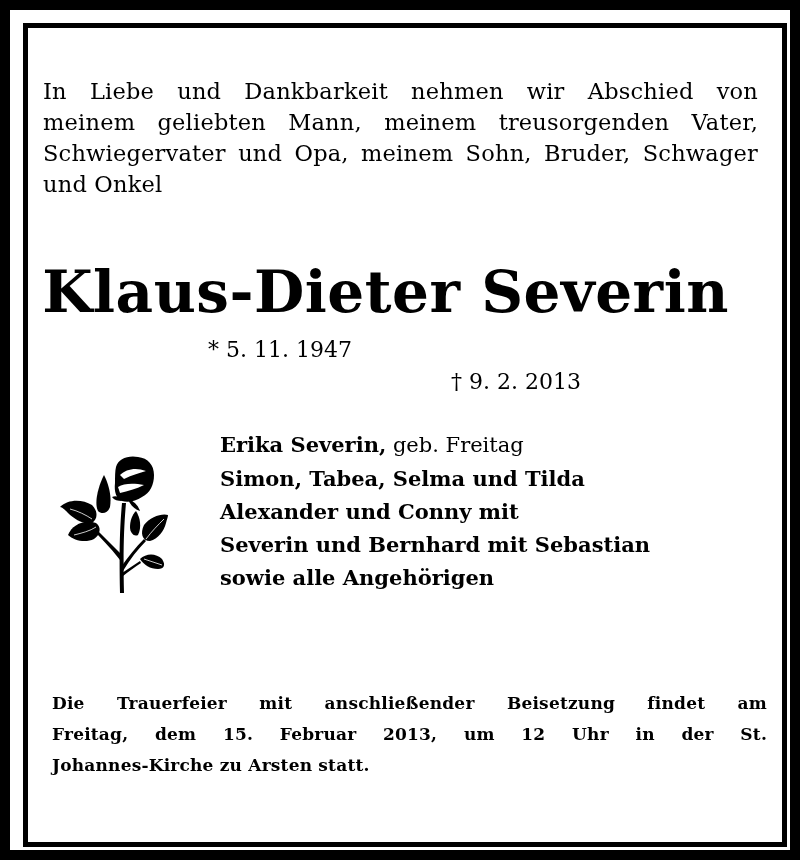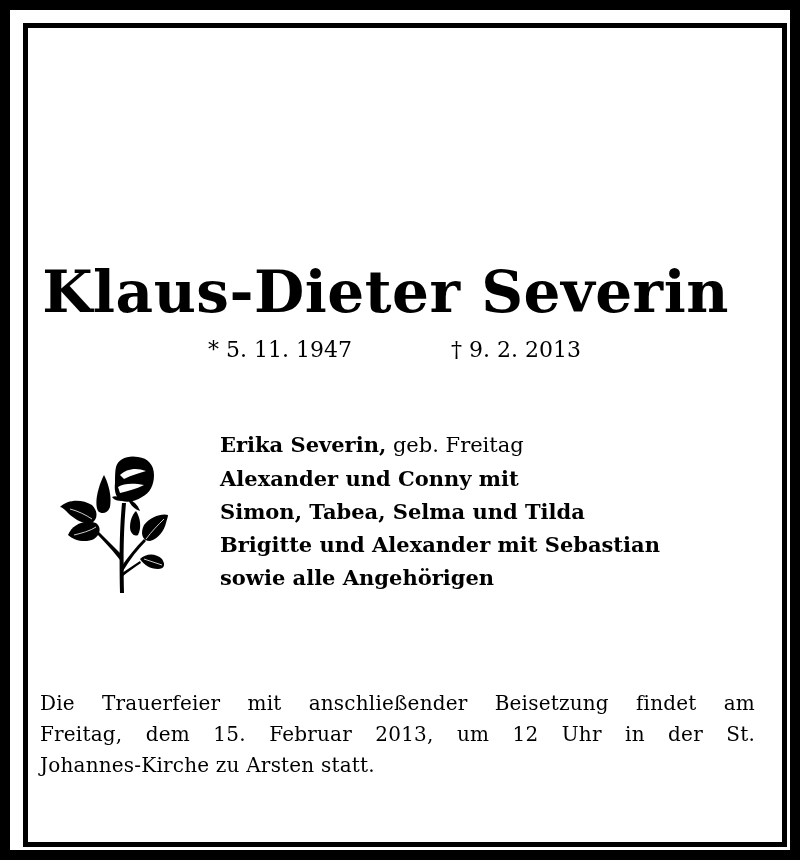--- a/index.html
+++ b/index.html
@@ -67,21 +67,21 @@
     }
     .dates {
       position: absolute;
       top: 335px;
       font-size: 22px;
       line-height: 30px;
       white-space: nowrap;
       text-align: right;
     }
     .birth-date { left: 208px; }
-    .death-date { left: 451px; }
+    .death-date { left: 451px; margin-top: 32px; }
     .rose {
       position: absolute;
       left: 58px;
       top: 455px;
       width: 110px;
       height: 140px;
     }
     .family {
       position: absolute;
       left: 204px;
@@ -89,46 +89,53 @@
       font-size: 21px;
       line-height: 33px;
       font-weight: bold;
       white-space: nowrap;
       margin-left: 16px;
     }
     .family .line { display: block; }
     .family .regular { font-weight: normal; }
     .service {
       position: absolute;
-      left: 40px;
+      left: 52px;
       top: 688px;
       width: 715px;
-      font-size: 20px;
+      font-size: 17px;
       line-height: 31px;
       letter-spacing: 0.2px;
+      font-weight: bold;
     }
     .service .line {
       display: block;
       text-align: justify;
       text-align-last: justify;
       white-space: nowrap;
     }
     .service .line.last {
       text-align-last: left;
     }
   </style>
 </head>
 <body>
 
 <div class="outer-frame">
   <div class="inner-frame"></div>
 </div>
 
 <div class="notice">
 
+  <div class="intro">
+    <span class="line">In Liebe und Dankbarkeit nehmen wir Abschied von</span>
+    <span class="line">meinem geliebten Mann, meinem treusorgenden Vater,</span>
+    <span class="line">Schwiegervater und Opa, meinem Sohn, Bruder, Schwager</span>
+    <span class="line last">und Onkel</span>
+  </div>
 
   <h1 class="name-heading">Klaus-Dieter Severin</h1>
 
   <span class="dates birth-date">* 5. 11. 1947</span>
   <span class="dates death-date">† 9. 2. 2013</span>
 
   <svg class="rose" viewBox="0 0 110 140" xmlns="http://www.w3.org/2000/svg">
 
     <path d="M64 48 C62 70 61 95 62 138 L66 138 C65 95 66 70 68 48 Z" fill="#000"></path>
 
@@ -157,23 +164,23 @@
 
     <path d="M110 60 C104 58 92 62 86 70 C82 78 84 86 92 86 C100 84 106 76 108 68 C109 64 110 62 110 60 Z" fill="#000"></path>
     <path d="M106 64 C100 70 94 76 88 84" stroke="#fff" stroke-width="0.8" fill="none"></path>
 
     <path d="M82 104 C88 98 98 98 104 104 C108 110 106 114 100 114 C92 114 86 110 82 104 Z" fill="#000"></path>
     <path d="M86 104 C92 106 98 108 104 110" stroke="#fff" stroke-width="0.8" fill="none"></path>
   </svg>
 
   <div class="family">
     <span class="line"><span>Erika Severin,</span><span class="regular"> geb. Freitag</span></span>
+    <span class="line">Simon, Tabea, Selma und Tilda</span>
     <span class="line">Alexander und Conny mit</span>
-    <span class="line">Simon, Tabea, Selma und Tilda</span>
-    <span class="line">Brigitte und Alexander mit Sebastian</span>
+    <span class="line">Severin und Bernhard mit Sebastian</span>
     <span class="line">sowie alle Angehörigen</span>
   </div>
 
   <div class="service">
     <span class="line">Die Trauerfeier mit anschließender Beisetzung findet am</span>
     <span class="line">Freitag, dem 15. Februar 2013, um 12 Uhr in der St.</span>
     <span class="line last">Johannes-Kirche zu Arsten statt.</span>
   </div>
 
 </div>

